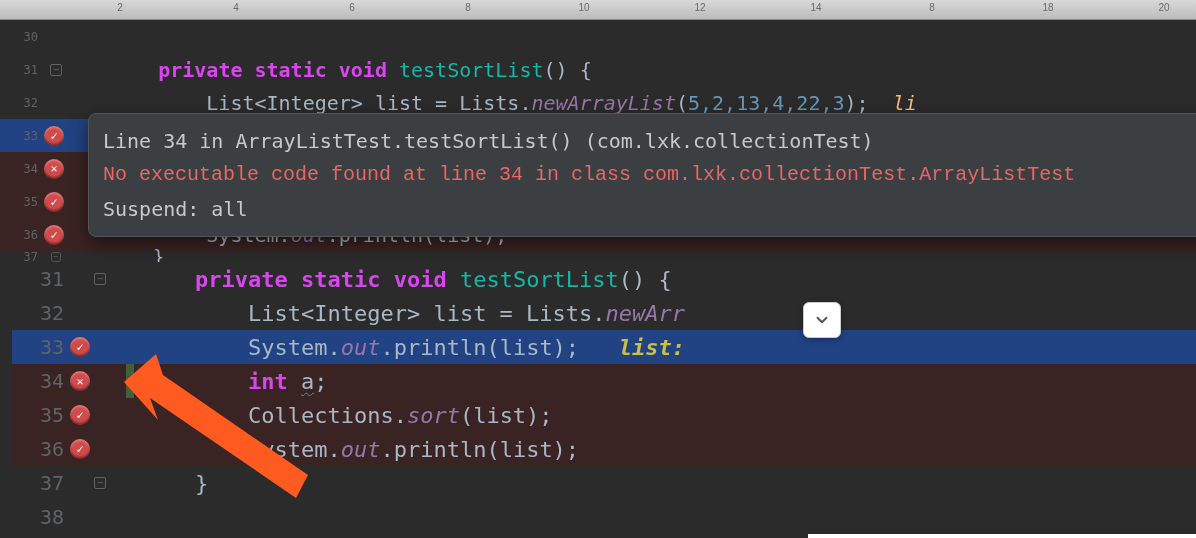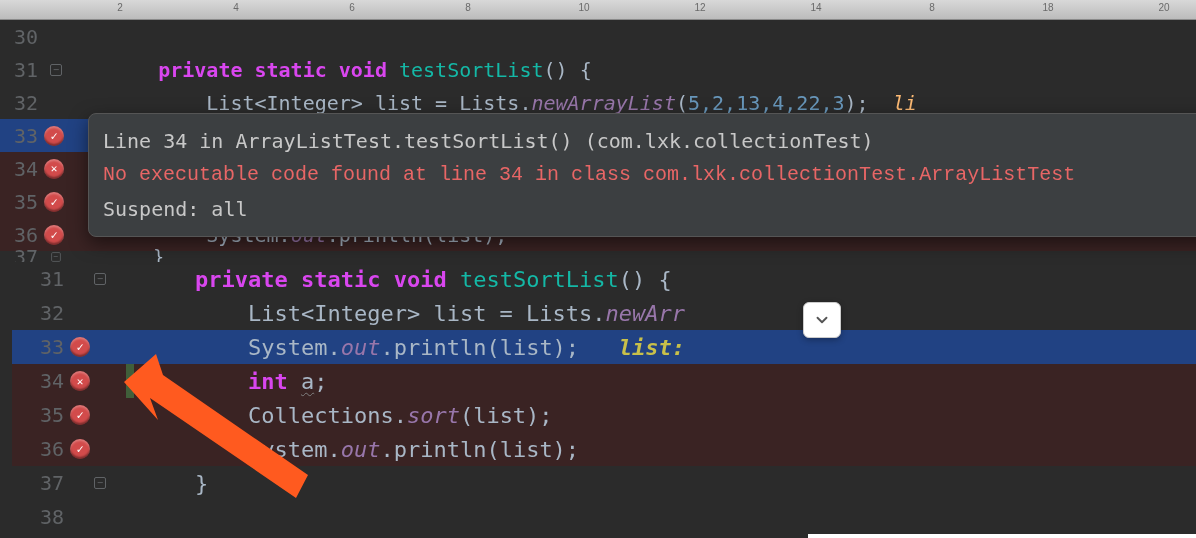--- a/index.html
+++ b/index.html
@@ -32,21 +32,21 @@
     align-items: center;
     height: 33px;
     position: relative;
   }
   .ln {
     width: 44px;
     text-align: right;
     color: #606366;
     padding-right: 6px;
     flex: 0 0 44px;
-    font-size: 20px;
+    font-size: 12px;
     position: relative;
   }
   .gutter {
     width: 54px;
     flex: 0 0 54px;
     display: flex;
     align-items: center;
     justify-content: flex-start;
     gap: 2px;
     position: relative;

